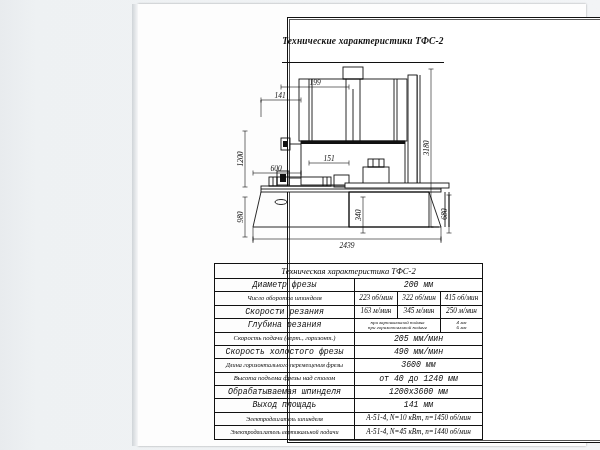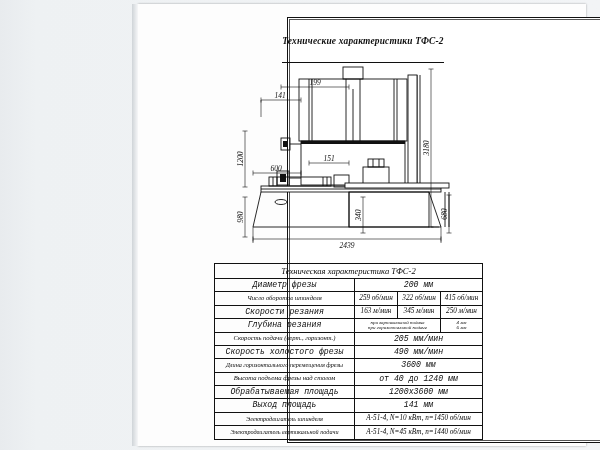--- a/index.html
+++ b/index.html
@@ -201,21 +201,21 @@
     <tbody>
       <tr>
         <td class="hdr" colspan="4">Техническая характеристика ТФС-2</td>
       </tr>
       <tr>
         <td class="lbl val">Диаметр фрезы</td>
         <td class="val" colspan="3">200 мм</td>
       </tr>
       <tr>
         <td class="lbl lblxs">Число оборотов шпинделя</td>
-        <td class="valsm">259 об/мин</td>
+        <td class="valsm">223 об/мин</td>
         <td class="valsm">322 об/мин</td>
         <td class="valsm">415 об/мин</td>
       </tr>
       <tr>
         <td class="lbl val">Скорости резания</td>
         <td class="valsm">163 м/мин</td>
         <td class="valsm">345 м/мин</td>
         <td class="valsm">250 м/мин</td>
       </tr>
       <tr>
@@ -239,21 +239,21 @@
       </tr>
       <tr>
         <td class="lbl lblsm">Длина горизонтального перемещения фрезы</td>
         <td class="val" colspan="3">3600 мм</td>
       </tr>
       <tr>
         <td class="lbl lblxs">Высота подъема фрезы над столом</td>
         <td class="val" colspan="3">от 40 до 1240 мм</td>
       </tr>
       <tr>
-        <td class="lbl val">Обрабатываемая площадь</td>
+        <td class="lbl val">Обрабатываемая шпинделя</td>
         <td class="val" colspan="3">1200х3600 мм</td>
       </tr>
       <tr>
         <td class="lbl val">Выход площадь</td>
         <td class="val" colspan="3">141 мм</td>
       </tr>
       <tr>
         <td class="lbl lblsm">Электродвигатель шпинделя</td>
         <td class="valsm" colspan="3">А-51-4, N=10 кВт, n=1450 об/мин</td>
       </tr>

